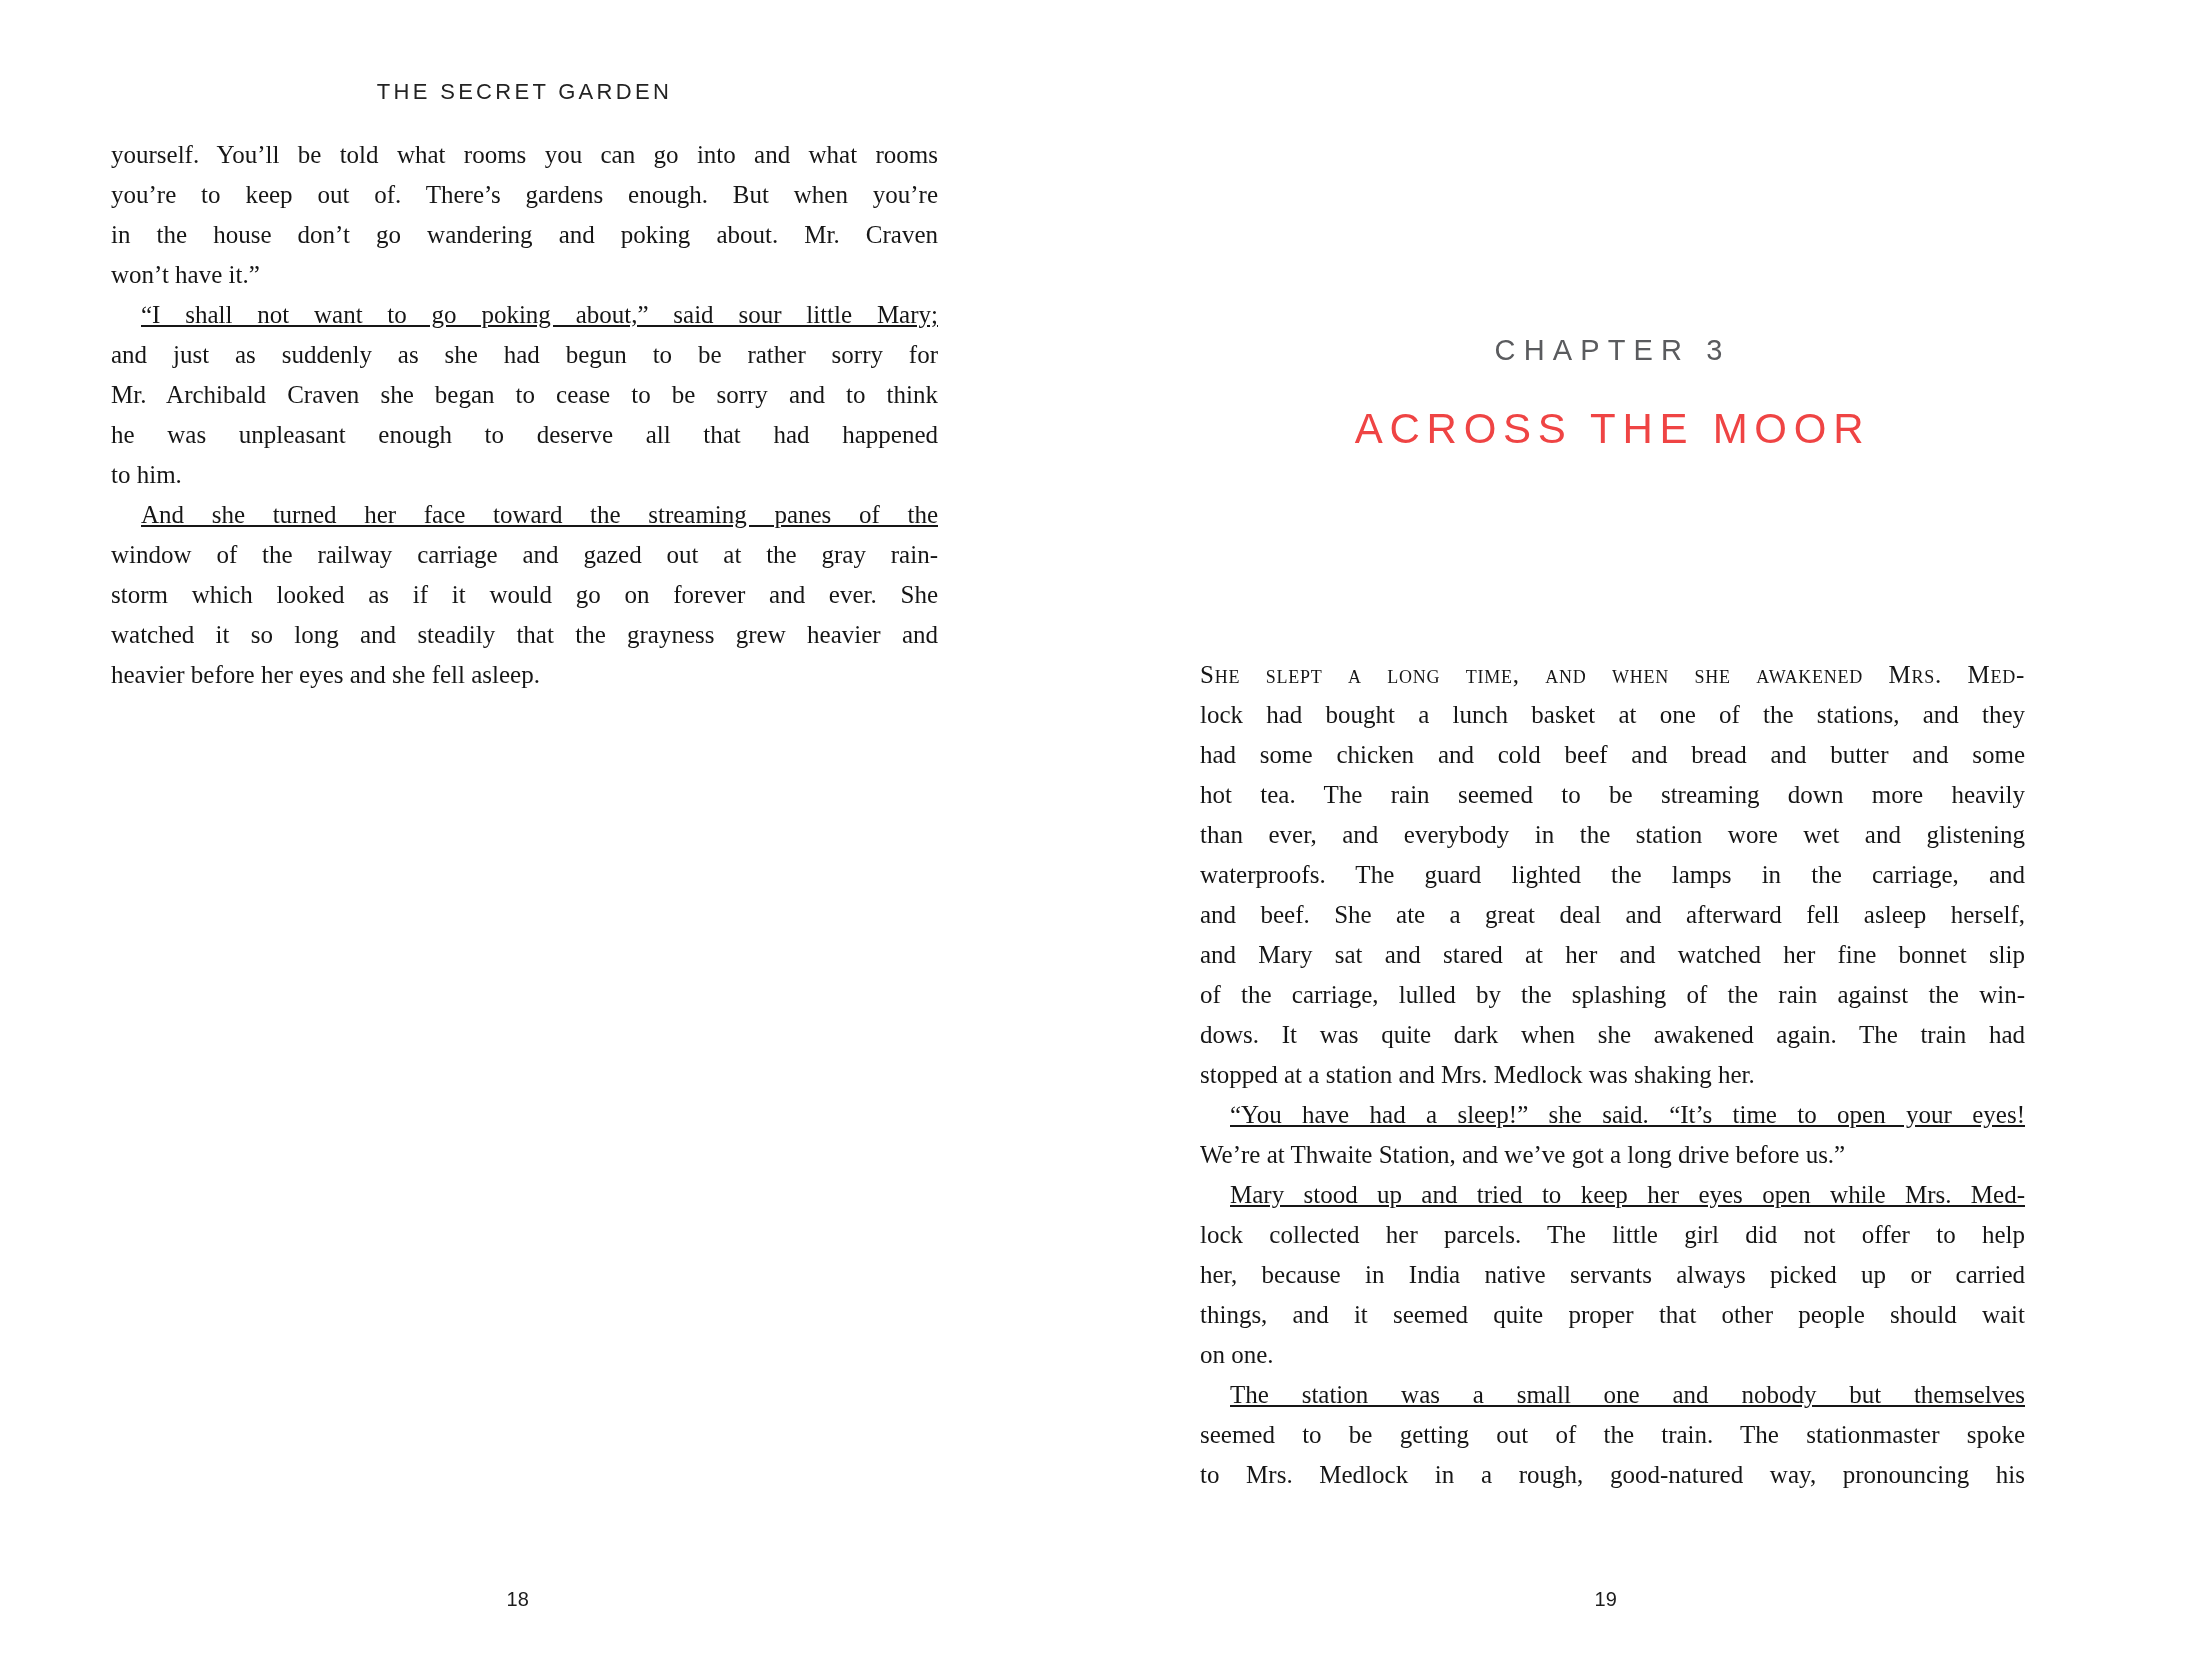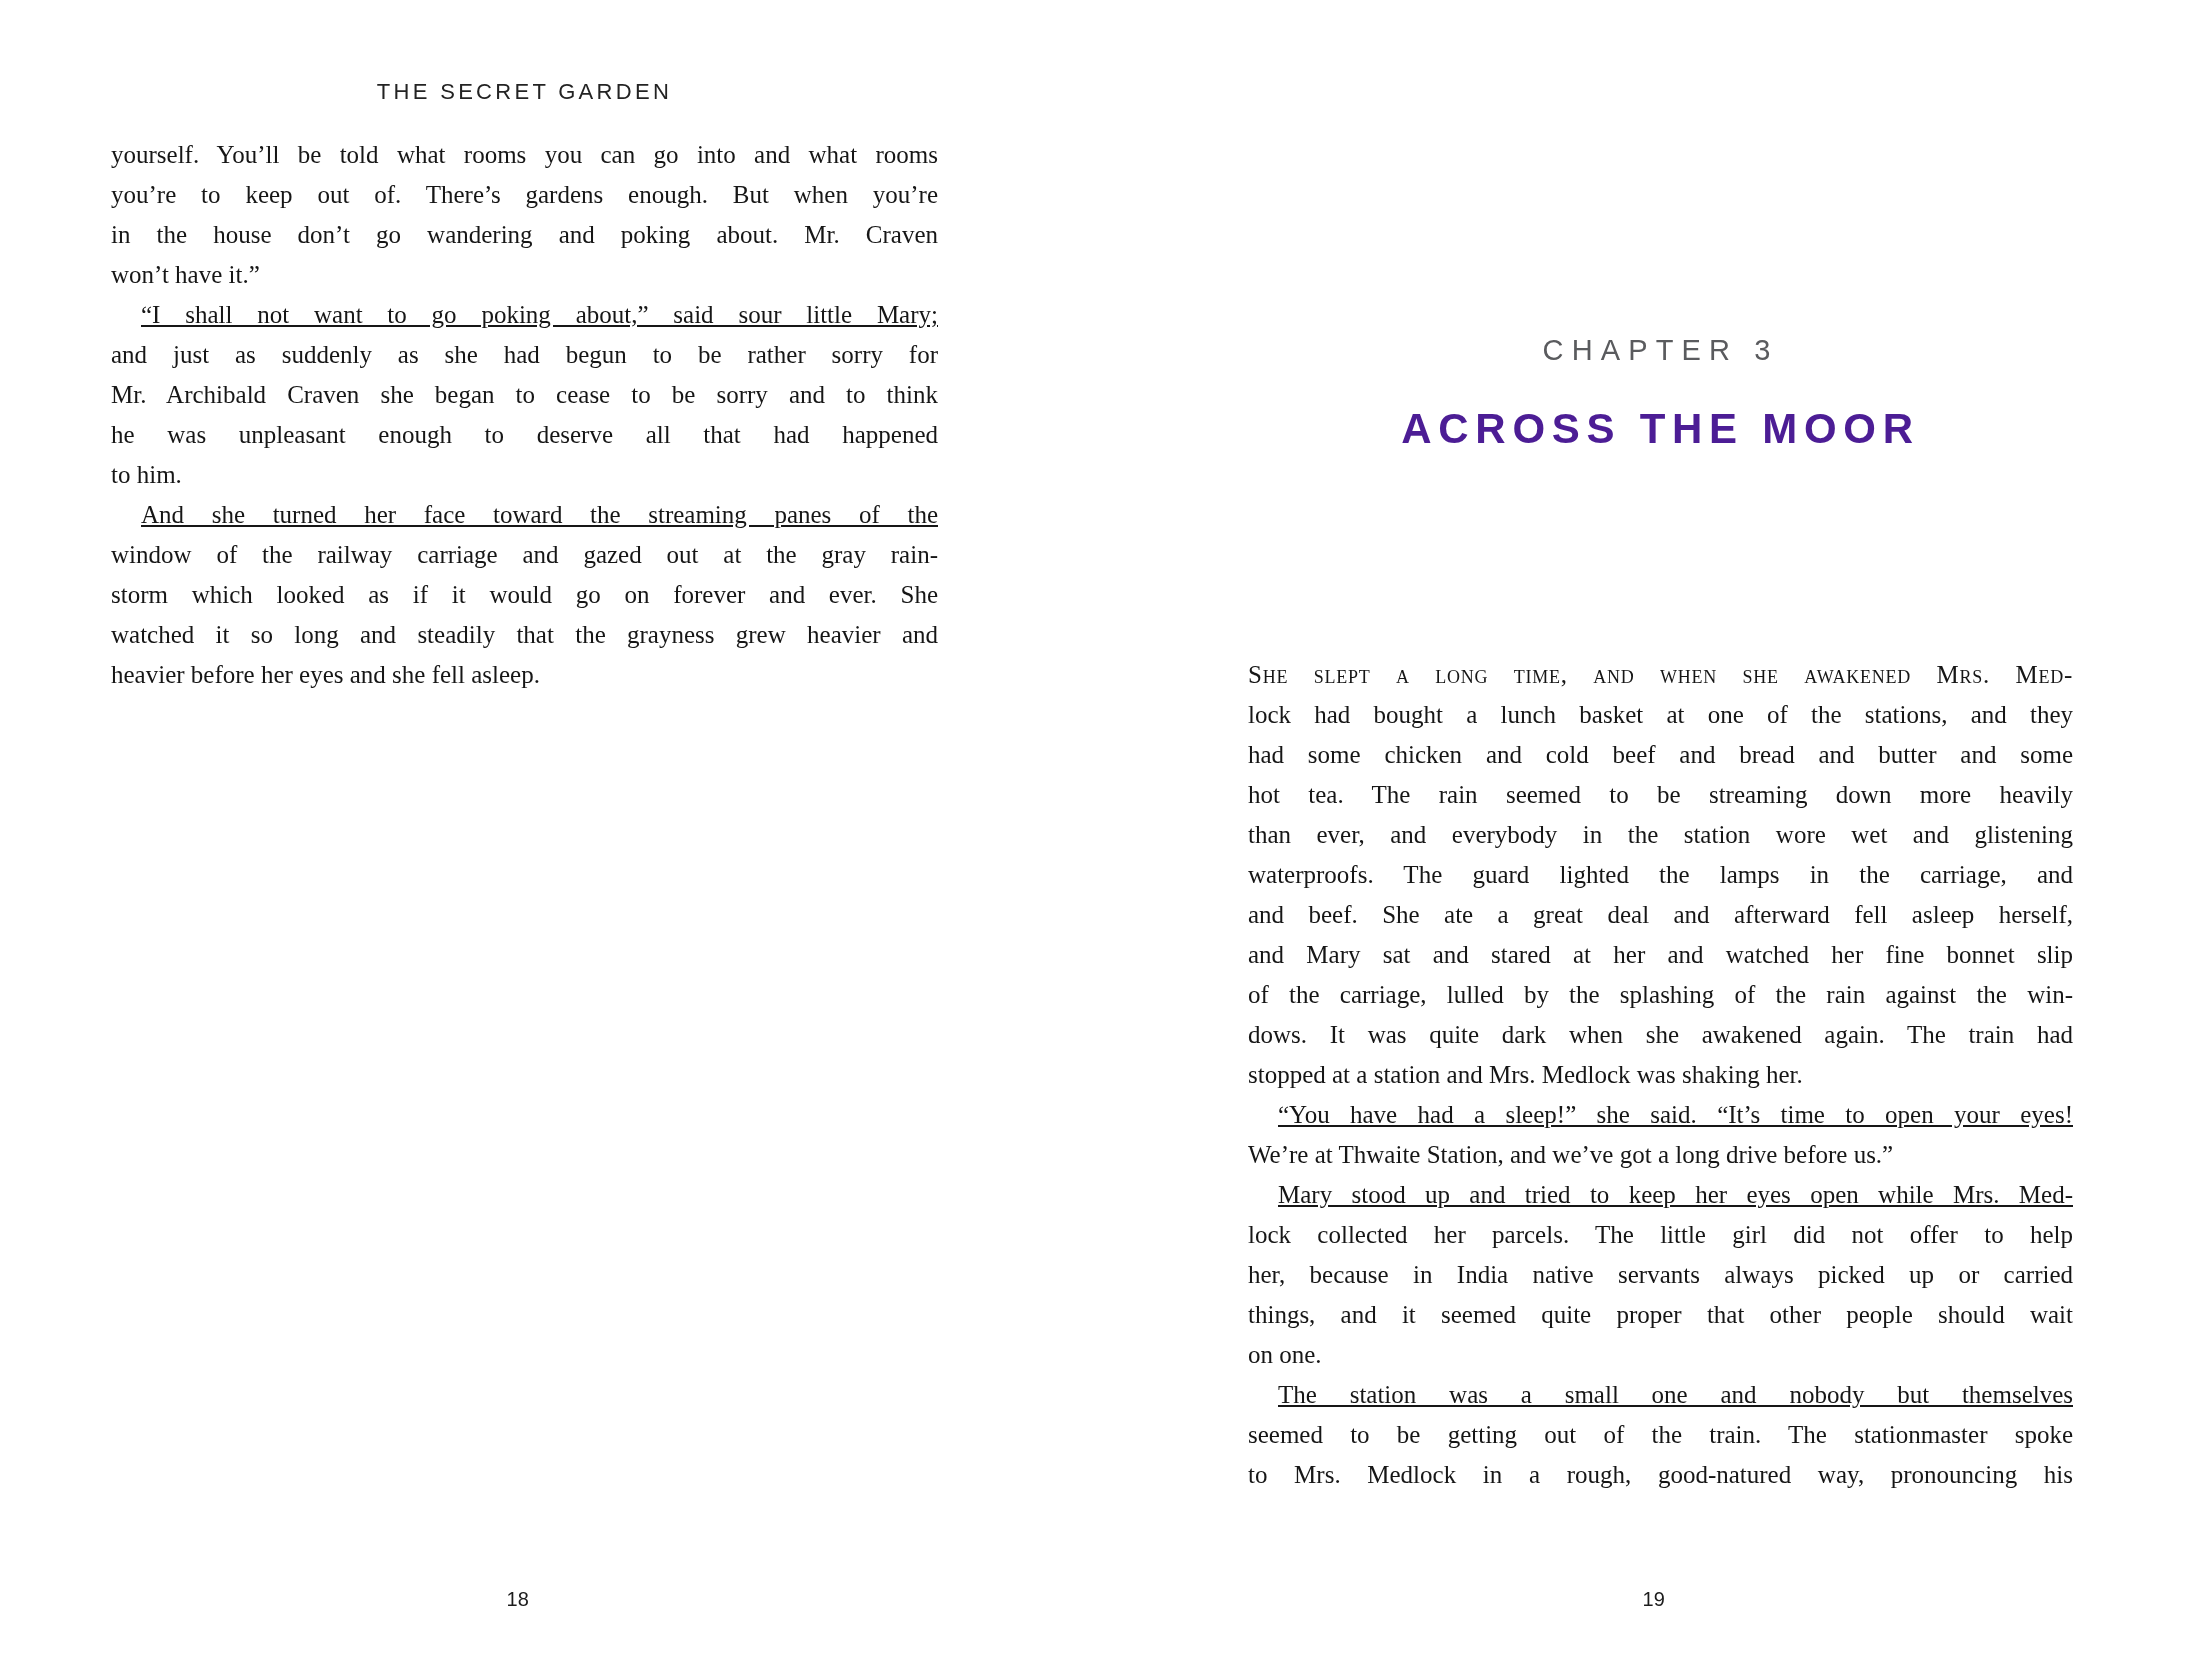--- a/index.html
+++ b/index.html
@@ -13,21 +13,21 @@
     height: 1672px;
     background: #ffffff;
     overflow: hidden;
   }
   .page {
     position: absolute;
     top: 0;
     height: 100%;
   }
   .page.left  { left: 111px;  width: 827px; }
-  .page.right { left: 1248px; width: 825px; }
+  .page.right { left: 1200px; width: 825px; }
 
   .running-head {
     position: absolute;
     top: 79px;
     left: 0;
     width: 100%;
     text-align: center;
     font-family: "Liberation Sans", sans-serif;
     font-weight: 500;
     font-size: 22px;
@@ -50,24 +50,24 @@
     white-space: nowrap;
   }
   .chapter-title {
     position: absolute;
     top: 405px;
     left: 0;
     width: 100%;
     margin: 0;
     text-align: center;
     font-family: "Liberation Sans", sans-serif;
-    font-weight: 700;
+    font-weight: 400;
     font-size: 42px;
     letter-spacing: 0.16em;
-    color: #4c1d95;
+    color: #ef4444;
     white-space: nowrap;
   }
 
   .body-text {
     position: absolute;
     left: 0;
     width: 100%;
   }
   .page.left  .body-text { top: 135px; }
   .page.right .body-text { top: 655px; }

